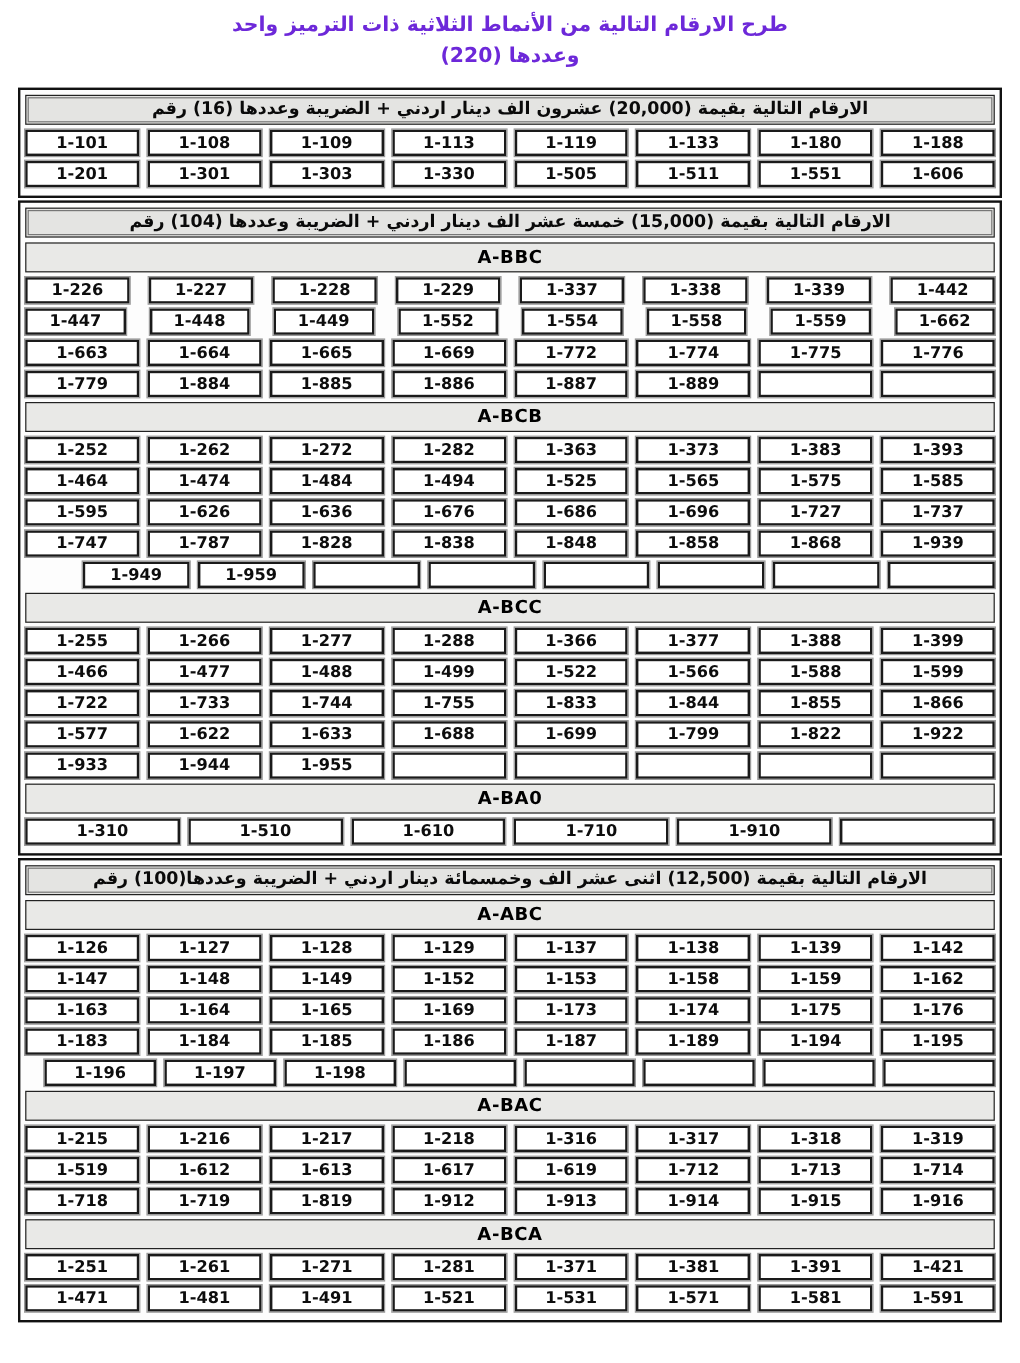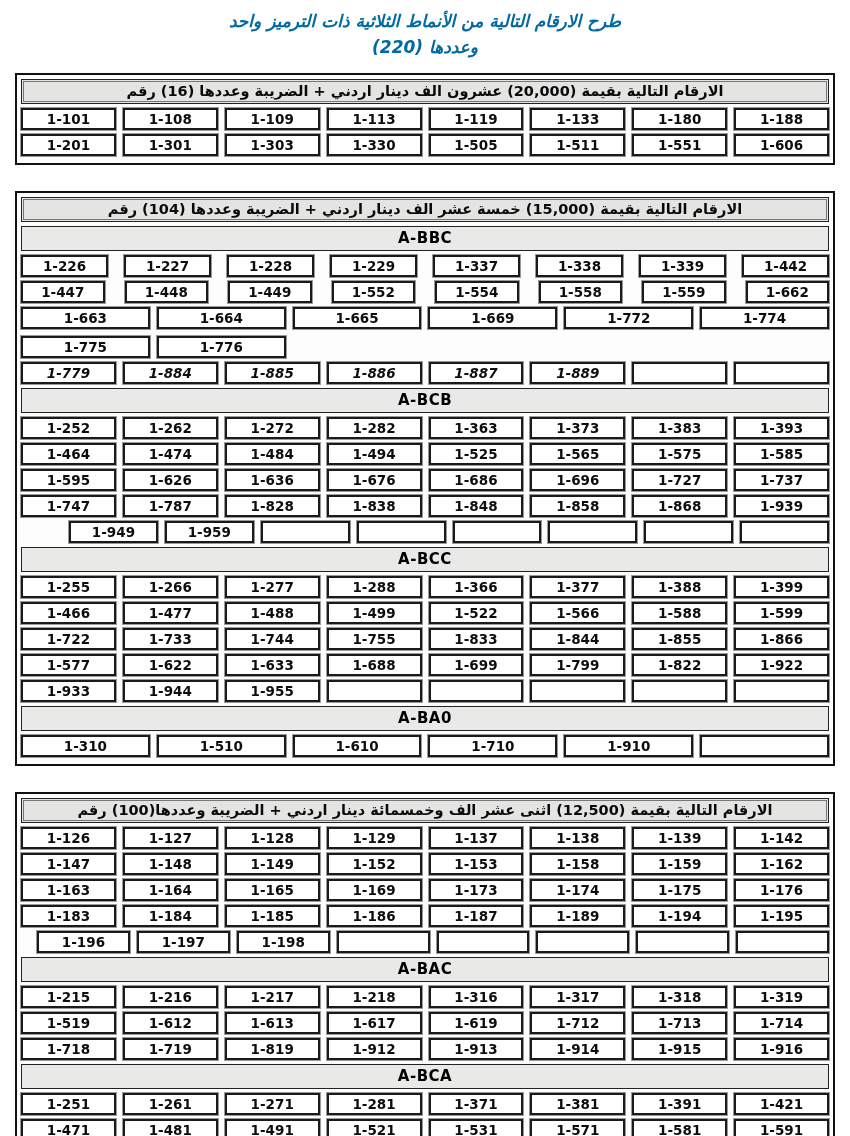--- a/index.html
+++ b/index.html
@@ -16,21 +16,21 @@
     font-size: 17px;
     line-height: 1.55;
     margin: 2px auto 12px auto;
     direction: rtl;
   }
   .doc-title .t-line { display: block; }
 
   .table-block {
     border: 2px solid #111;
     padding: 3px;
-    margin-bottom: 26px;
+    margin-bottom: 2px;
     background: #fdfdfd;
   }
   .table-block:last-child { margin-bottom: 0; }
 
   .table-header {
     border: 1px solid #222;
     outline: 1px solid #777;
     outline-offset: -3px;
     background: #e4e4e2;
     font-weight: bold;
@@ -69,21 +69,21 @@
     justify-content: center;
     font-weight: bold;
     font-size: 13.5px;
     color: #0d0d0d;
     font-family: "DejaVu Sans", "Liberation Sans", sans-serif;
   }
 </style>
 </head>
 <body>
 
-<div class="doc-title" style="color: #0369a1; font-style: italic;">
+<div class="doc-title" style="color: #6d28d9;">
   <span class="t-line">طرح الارقام التالية من الأنماط الثلاثية ذات الترميز واحد</span>
   <span class="t-line">وعددها (220)</span>
 </div>
 
 <div id="tables-root">
     <div class="table-block">
       <div class="table-header">الارقام التالية بقيمة  (20,000) عشرون الف دينار اردني + الضريبة وعددها (16) رقم</div>
       <div class="num-row" style="grid-template-columns: repeat(8, 1fr);">
         <div class="num-cell">1-101</div>
         <div class="num-cell">1-108</div>
@@ -121,31 +121,31 @@
       <div class="num-row" style="grid-template-columns: repeat(8, 1fr); gap: 20px;">
         <div class="num-cell">1-447</div>
         <div class="num-cell">1-448</div>
         <div class="num-cell">1-449</div>
         <div class="num-cell">1-552</div>
         <div class="num-cell">1-554</div>
         <div class="num-cell">1-558</div>
         <div class="num-cell">1-559</div>
         <div class="num-cell">1-662</div>
       </div>
-      <div class="num-row" style="grid-template-columns: repeat(6, 1fr);">
+      <div class="num-row" style="grid-template-columns: repeat(8, 1fr);">
         <div class="num-cell">1-663</div>
         <div class="num-cell">1-664</div>
         <div class="num-cell">1-665</div>
         <div class="num-cell">1-669</div>
         <div class="num-cell">1-772</div>
         <div class="num-cell">1-774</div>
         <div class="num-cell">1-775</div>
         <div class="num-cell">1-776</div>
       </div>
-      <div class="num-row" style="grid-template-columns: repeat(8, 1fr); font-style: italic;">
+      <div class="num-row" style="grid-template-columns: repeat(8, 1fr);">
         <div class="num-cell">1-779</div>
         <div class="num-cell">1-884</div>
         <div class="num-cell">1-885</div>
         <div class="num-cell">1-886</div>
         <div class="num-cell">1-887</div>
         <div class="num-cell">1-889</div>
         <div class="num-cell"></div>
         <div class="num-cell"></div>
       </div>
       <div class="section-header">A-BCB</div>
@@ -255,20 +255,21 @@
         <div class="num-cell">1-310</div>
         <div class="num-cell">1-510</div>
         <div class="num-cell">1-610</div>
         <div class="num-cell">1-710</div>
         <div class="num-cell">1-910</div>
         <div class="num-cell"></div>
       </div>
     </div>
     <div class="table-block">
       <div class="table-header">الارقام التالية بقيمة  (12,500) اثنى عشر الف وخمسمائة دينار اردني + الضريبة وعددها(100) رقم</div>
+      <div class="section-header">A-ABC</div>
       <div class="num-row" style="grid-template-columns: repeat(8, 1fr); text-align: center;">
         <div class="num-cell">1-126</div>
         <div class="num-cell">1-127</div>
         <div class="num-cell">1-128</div>
         <div class="num-cell">1-129</div>
         <div class="num-cell">1-137</div>
         <div class="num-cell">1-138</div>
         <div class="num-cell">1-139</div>
         <div class="num-cell">1-142</div>
       </div>

